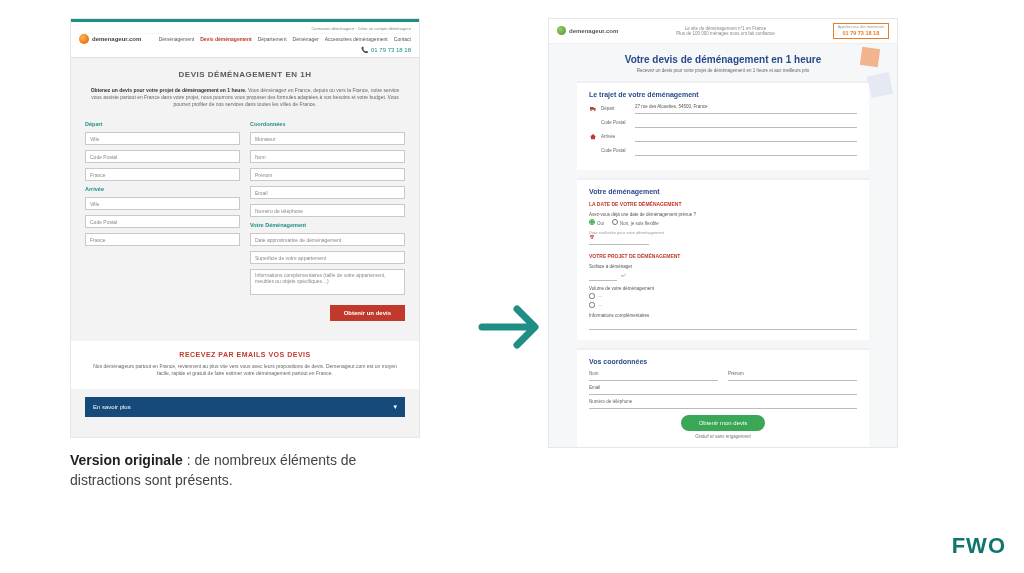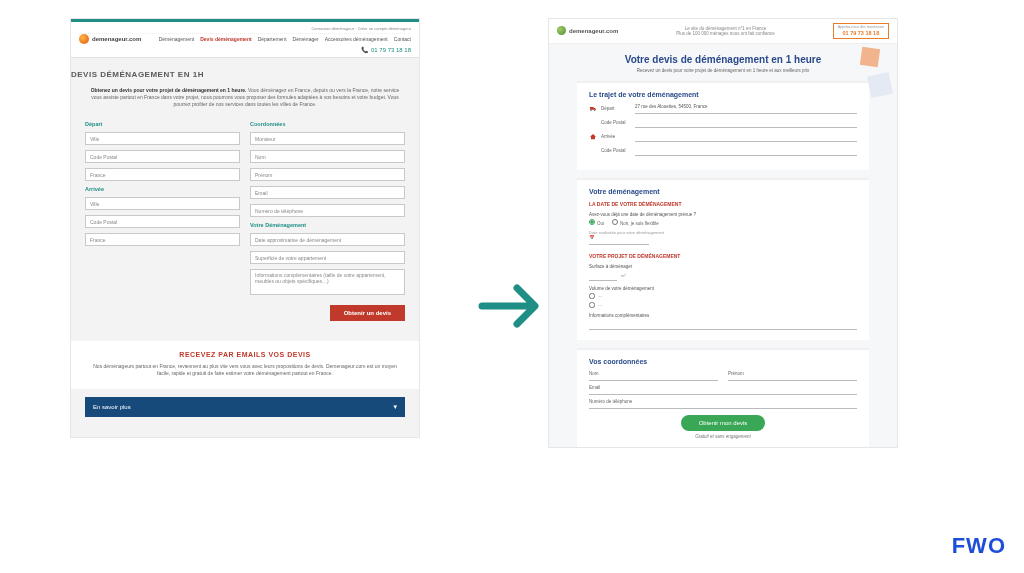--- a/index.html
+++ b/index.html
@@ -47,21 +47,21 @@
     width:10px; height:10px; border-radius:50%;
     background: radial-gradient(circle at 35% 35%, #ffb74d, #e65100);
   }
   .l-logo-text { font-size:6px; font-weight:bold; color:#444; }
   .l-nav { display:flex; gap:6px; font-size:5px; color:#555; }
   .l-nav span:nth-child(2){ color:#c0392b; font-weight:bold; }
   .l-phone { font-size:6px; color:#1f8e85; text-align:right; margin-top:2px; }
   .l-hr { height:1px; background:#e0e0e0; }
 
   .l-title {
-    font-size:8px; letter-spacing:0.5px;
+    text-align:center; font-size:8px; letter-spacing:0.5px;
     color:#5a5a5a; padding:12px 0 8px; font-weight:bold;
   }
   .l-intro {
     font-size:5px; color:#666; text-align:center; line-height:1.35;
     padding:0 18px 10px;
   }
   .l-intro b { color:#333; }
 
   .l-form {
     display:flex; gap:10px; padding:4px 14px 8px;
@@ -164,21 +164,21 @@
   
   .arrow {
     align-self:center; margin-top:150px;
   }
   .arrow svg { width:70px; height:52px; }
 
   
   .wm {
     position:absolute; right:18px; bottom:14px;
     font-size:22px; font-weight:600; letter-spacing:1px;
-    color:#1d4ed8;
+    color:#0f766e;
   }
 </style>
 </head>
 <body>
 
 <div class="stage">
 
   <div class="col">
     <div class="thumb-wrap">
       <div class="thumb left">
@@ -240,20 +240,23 @@
         <div class="l-band">
           <div class="l-band-title">RECEVEZ PAR EMAILS VOS DEVIS</div>
           <div class="l-band-text">Nos déménageurs partout en France, reviennent au plus vite vers vous avec leurs propositions de devis. Demenageur.com est un moyen facile, rapide et gratuit de faire estimer votre déménagement partout en France.</div>
         </div>
         <div class="l-accordion">
           <span>En savoir plus</span>
           <span class="l-accordion-caret">▾</span>
         </div>
       </div>
     </div>
+    <div class="caption">
+      <b>Version originale</b><span> : de nombreux éléments de distractions sont présents.</span>
+    </div>
   </div>
 
   <div class="arrow">
     <svg viewBox="0 0 70 52">
       <path d="M5 26 H54 M40 8 L58 26 L40 44" stroke="#1f8e85" stroke-width="7" fill="none" stroke-linecap="round" stroke-linejoin="round"></path>
     </svg>
   </div>
 
   <div class="col">
     <div class="thumb-wrap">

